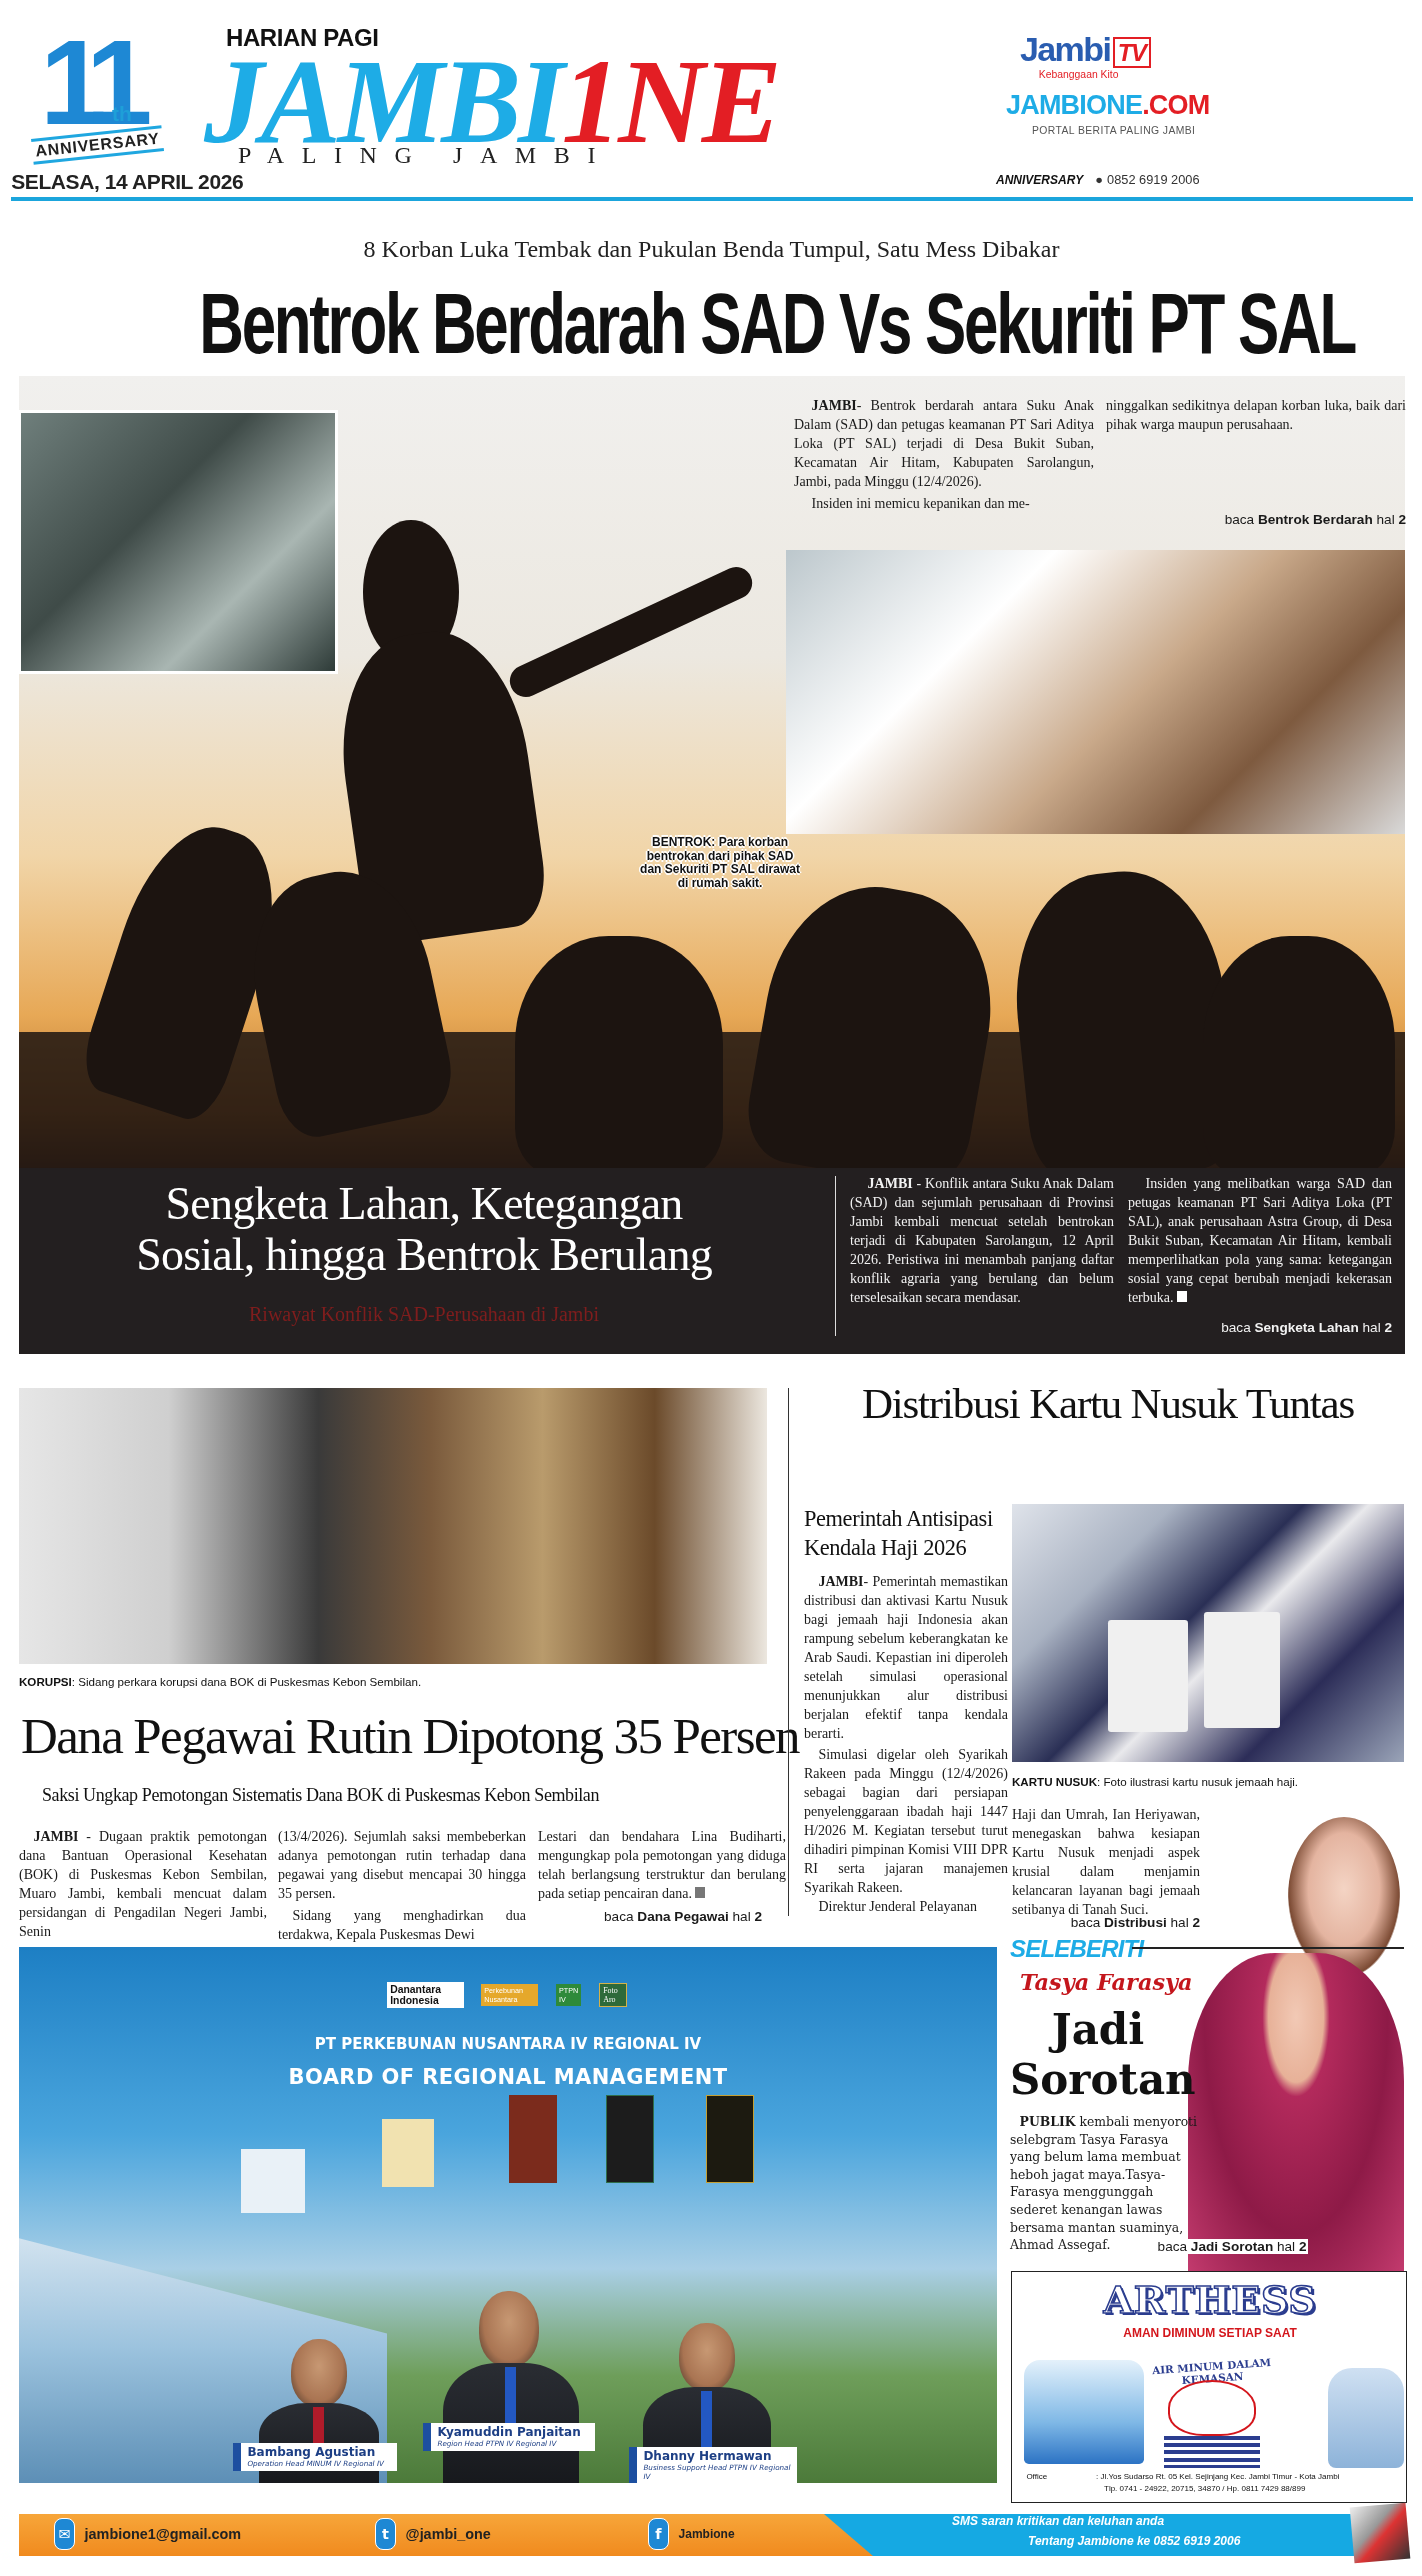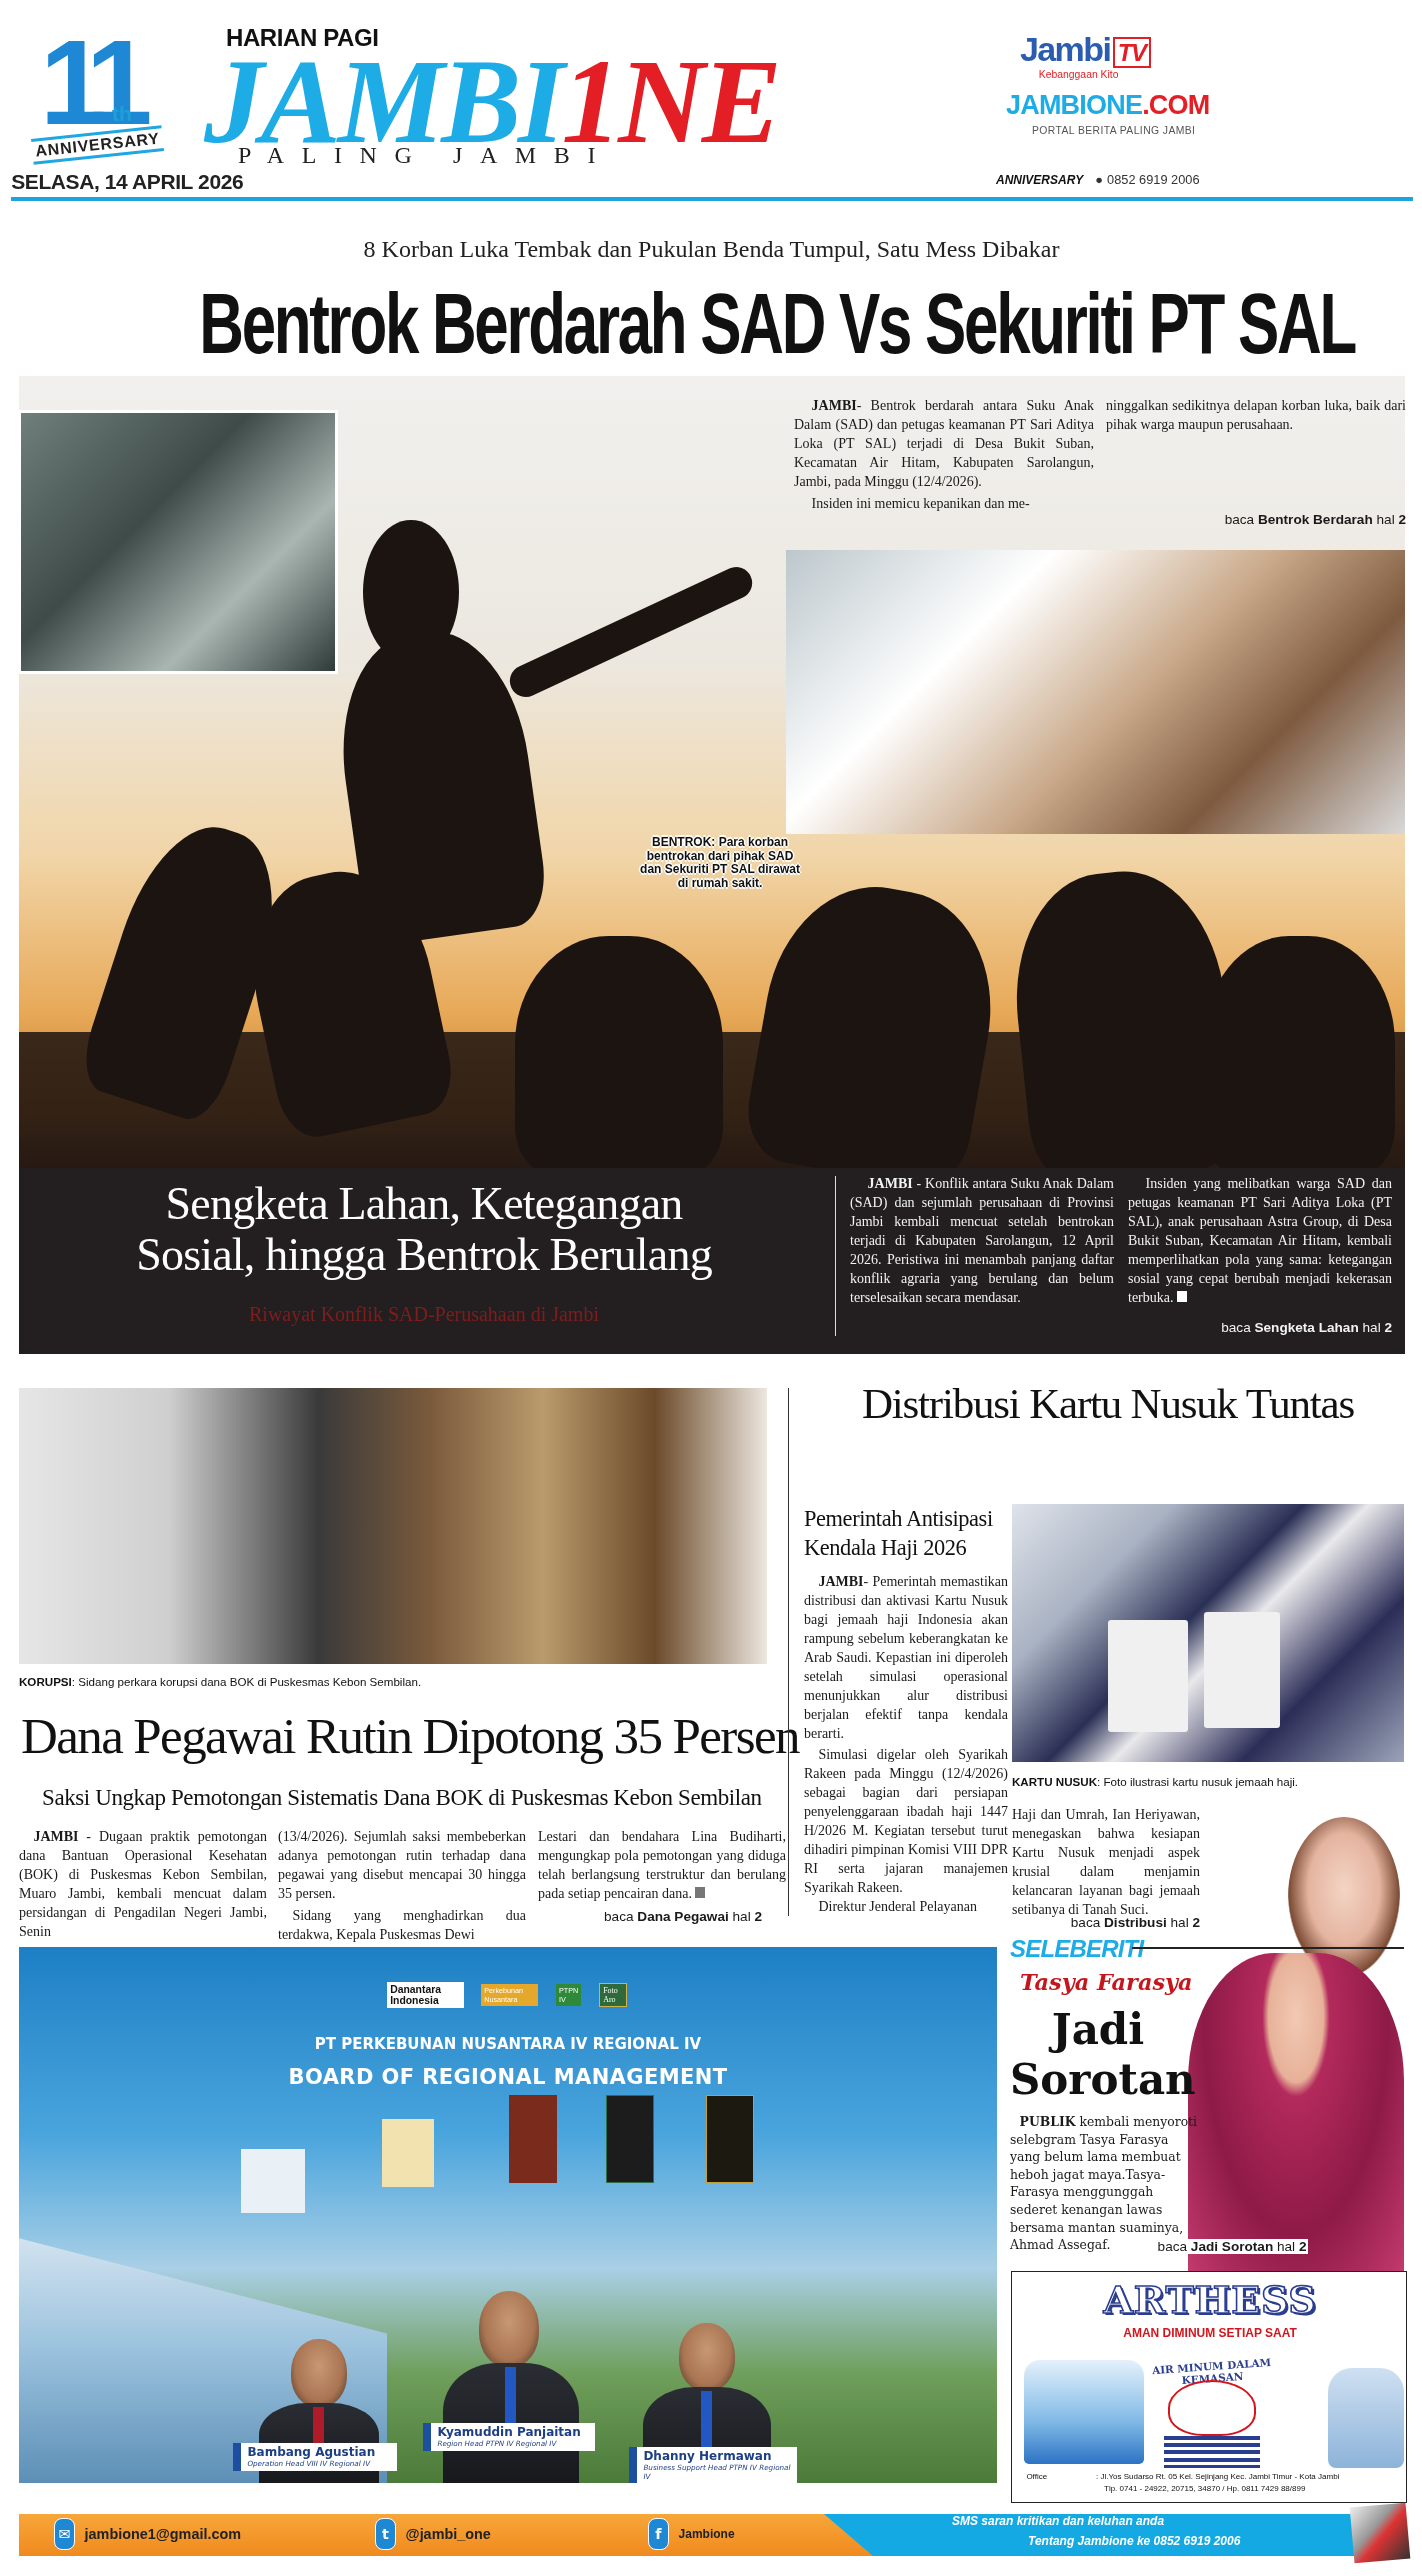--- a/index.html
+++ b/index.html
@@ -45,21 +45,21 @@
   .dark-band { background: #231f20; }
   .dark-head { font-family: "Liberation Serif", serif; color: #fff; font-size: 46px; line-height: 51px; text-align: center; letter-spacing: -0.8px; }
   .dark-sub { font-family: "Liberation Serif", serif; color: #7f1d1d; font-size: 20px; text-align: center; }
   .dark-text { color: #f2f2f2; }
   .vline { border-left: 0.8px solid #ddd; }
 
   
   .court-photo { background: linear-gradient(90deg, #e6e6e6 0%, #cfcfcf 20%, #3a3a3a 40%, #7a5a3c 55%, #b99b6c 70%, #6b4a2a 85%, #ece7df 100%); }
   .small-cap { font-family: "Liberation Sans", sans-serif; font-weight: bold; font-size: 11.6px; color: #111; }
   .h2-big { font-family: "Liberation Serif", serif; font-size: 51px; color: #111; letter-spacing: -1.6px; white-space: nowrap; }
-  .h2-sub { font-family: "Liberation Serif", serif; font-size: 23px; color: #111; letter-spacing: -0.4px; white-space: nowrap; text-align: right; }
+  .h2-sub { font-family: "Liberation Serif", serif; font-size: 18px; color: #111; letter-spacing: -0.4px; white-space: nowrap; text-align: right; }
   .nusuk-head { font-family: "Liberation Serif", serif; font-size: 43px; line-height: 56px; color: #111; text-align: center; letter-spacing: -1.2px; }
   .nusuk-sub { font-family: "Liberation Serif", serif; font-size: 22.4px; line-height: 29px; color: #111; letter-spacing: -0.4px; }
   .nusuk-photo { background: linear-gradient(135deg, #dfe3ea 0%, #a9b2c2 25%, #2a2f55 45%, #e9e9ec 55%, #2c2d58 75%, #9aa4b8 100%); }
 
   .seleb-tag { font-family: "Liberation Sans", sans-serif; font-style: italic; font-weight: bold; font-size: 24px; color: #1eace6; letter-spacing: -0.8px; }
   .seleb-name { font-family: "DejaVu Serif", serif; font-style: italic; font-weight: bold; font-size: 22.4px; color: #c4161c; }
   .seleb-head { font-family: "DejaVu Serif", serif; font-weight: bold; font-size: 42px; line-height: 50px; color: #111; text-align: center; }
   .dress { background: radial-gradient(ellipse at 50% 20%, #f2c9b5 0%, #e7b198 18%, #b32a5c 22%, #8e1a47 60%, #c33b6e 100%); }
   .face { background: radial-gradient(ellipse at 50% 45%, #f4d4c4 0%, #e4b4a0 45%, #7b4a33 70%, #ffffff 72%); }
 
@@ -263,21 +263,21 @@
     <div class="suit" style="left:0;top:72px;width:136px;height:120px;"></div>
     <div class="tie" style="left:62px;top:76px;height:64px;"></div>
   </div>
   <div class="person" style="left:624px;top:376px;width:128px;height:160px;">
     <div class="head" style="left:36px;top:0;width:56px;height:68px;"></div>
     <div class="suit" style="left:0;top:64px;width:128px;height:96px;"></div>
     <div class="tie" style="left:58px;top:68px;height:56px;"></div>
   </div>
   <div class="abs nameplate" style="left:214px;top:496px;width:164px;">
     <div class="np-name">Bambang Agustian</div>
-    <div class="np-role">Operation Head VIII IV Regional IV</div>
+    <div class="np-role">Operation Head MINUM IV Regional IV</div>
   </div>
   <div class="abs nameplate" style="left:404px;top:476px;width:172px;">
     <div class="np-name">Kyamuddin Panjaitan</div>
     <div class="np-role">Region Head PTPN IV Regional IV</div>
   </div>
   <div class="abs nameplate" style="left:610px;top:500px;width:168px;">
     <div class="np-name">Dhanny Hermawan</div>
     <div class="np-role">Business Support Head PTPN IV Regional IV</div>
   </div>
 </div>

